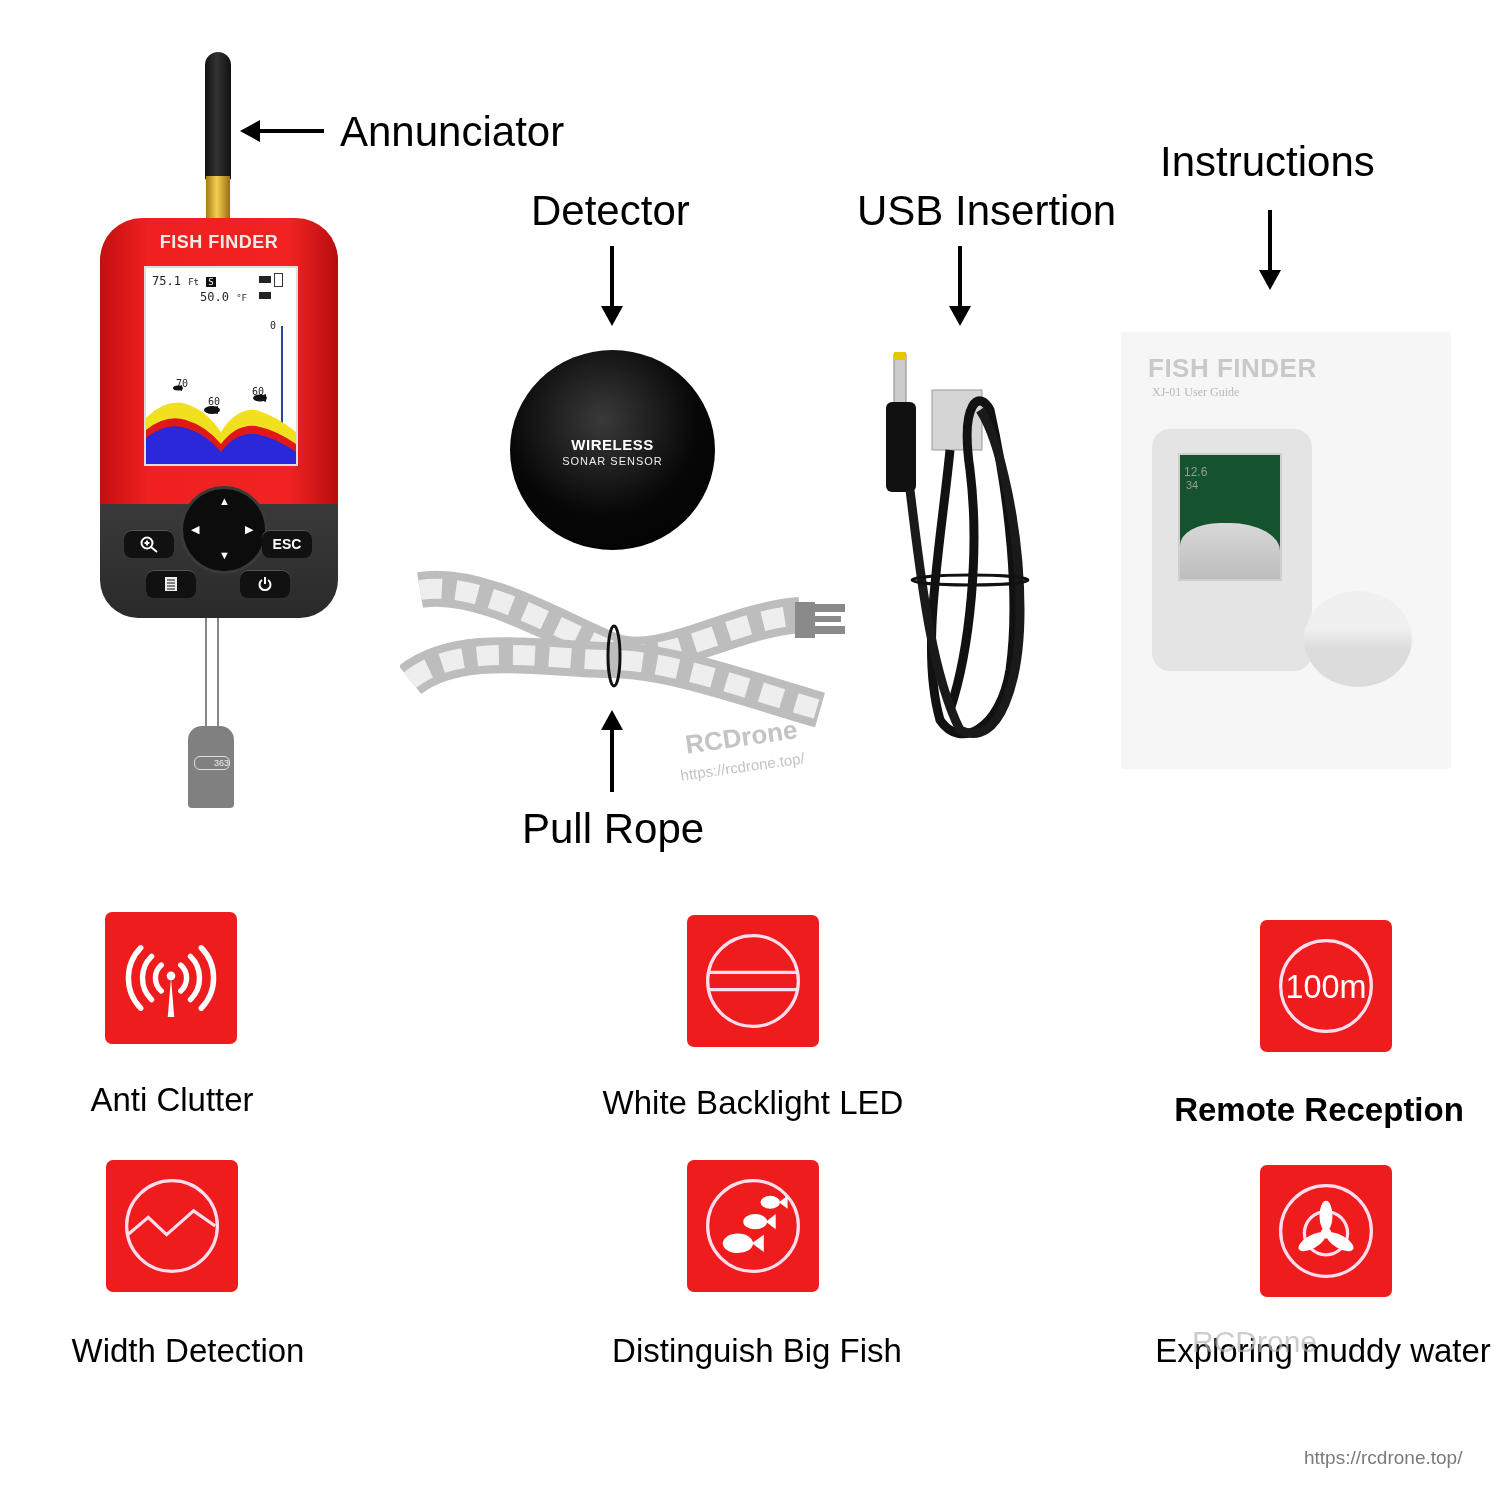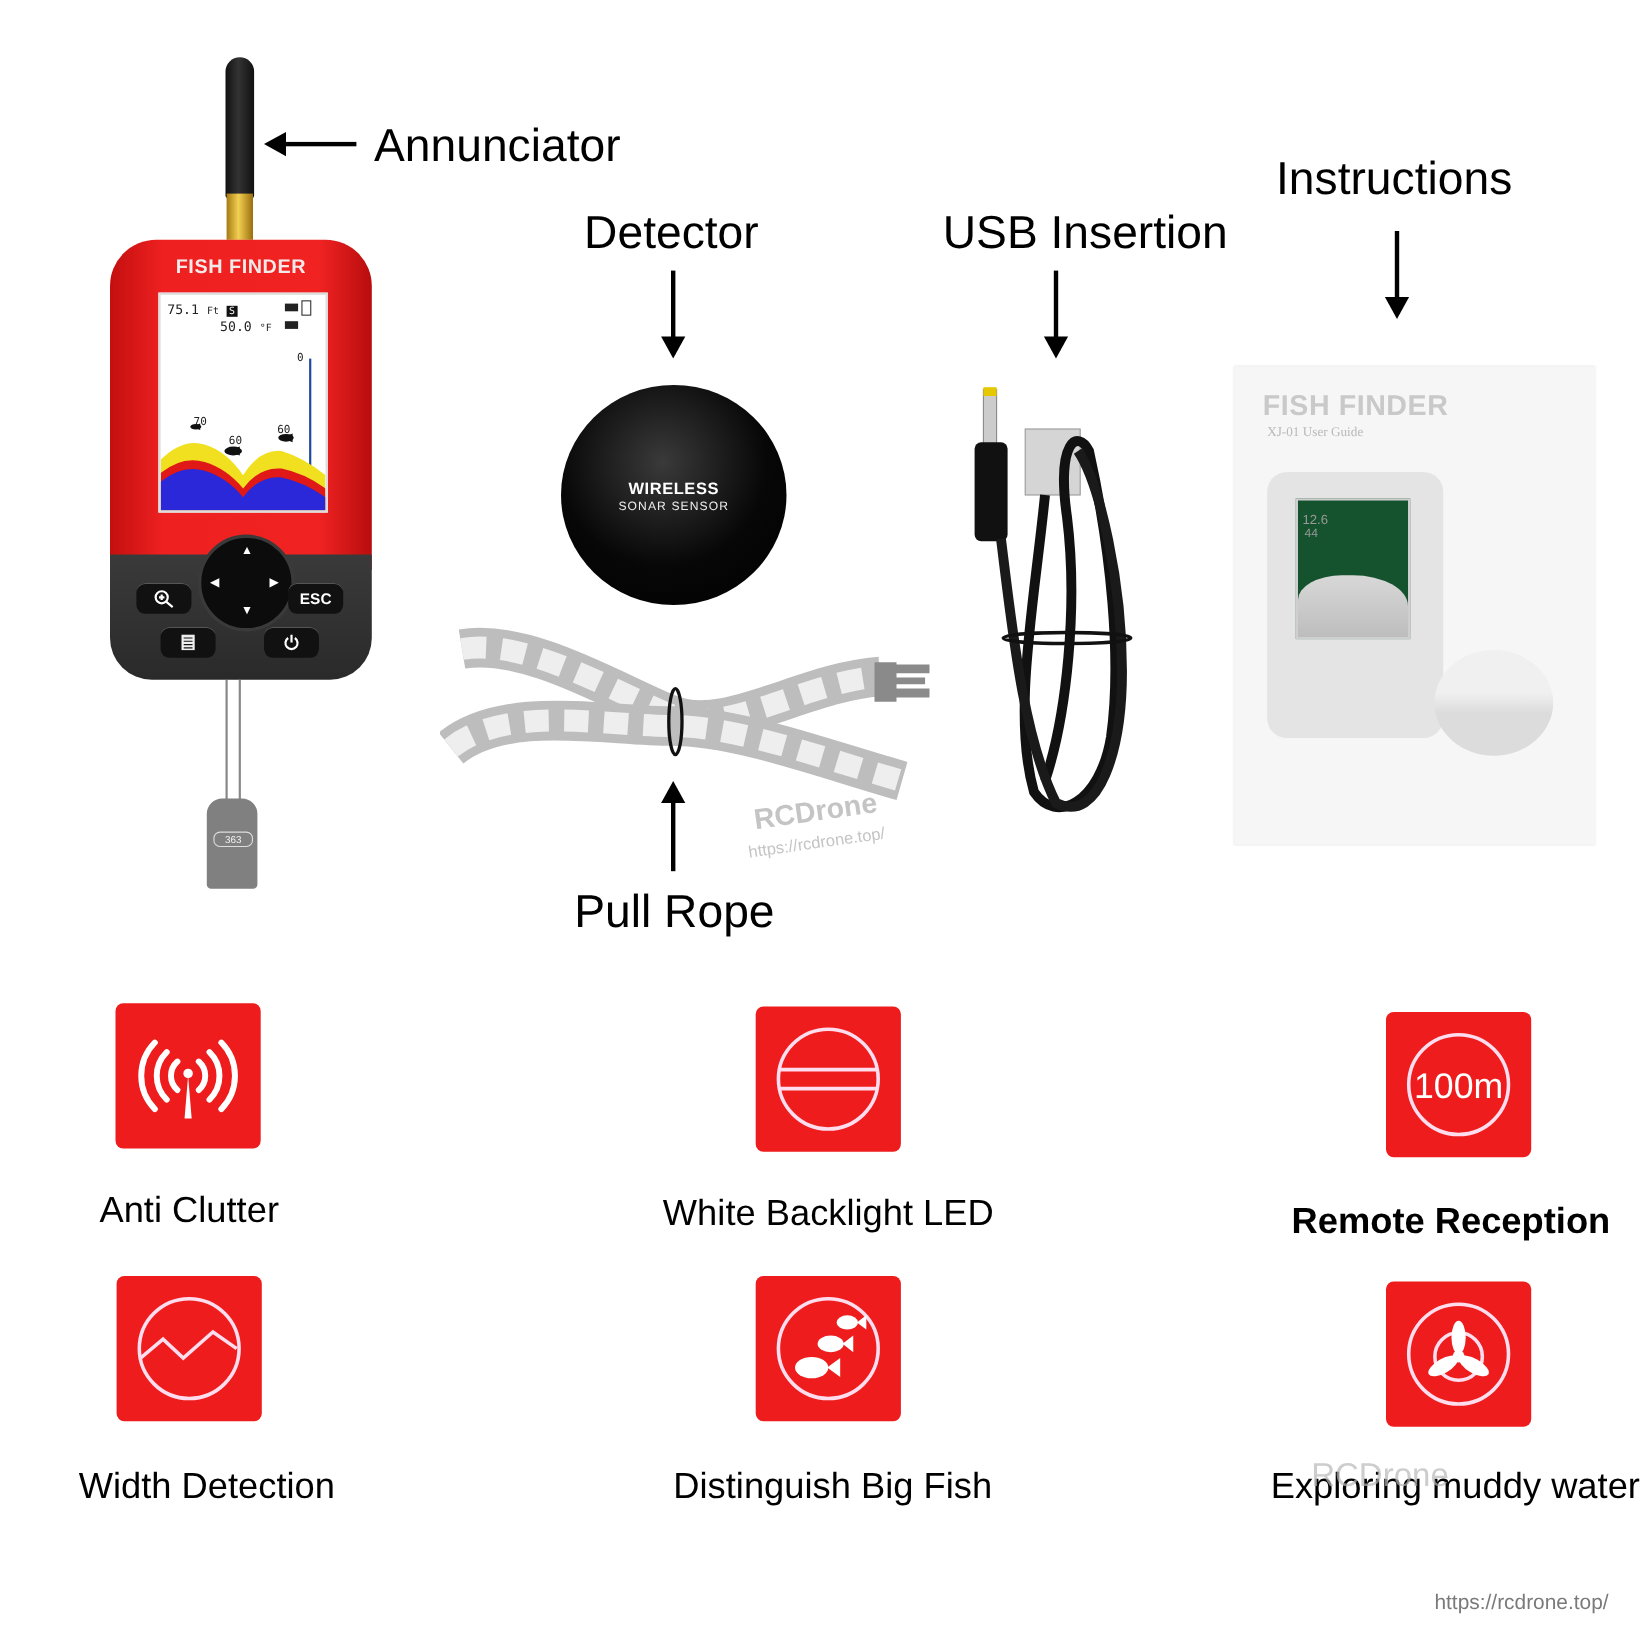--- a/index.html
+++ b/index.html
@@ -95,21 +95,21 @@
   </div>
   <div class="btn" style="left:140px;top:352px;">
     <svg width="16" height="16" viewBox="0 0 16 16">
         <path d="M5 4 A5.5 5.5 0 1 0 11 4" fill="none" stroke="#fff" stroke-width="2"></path>
         <path d="M8 1v7" stroke="#fff" stroke-width="2"></path>
       </svg>
   </div>
 </div>
 <div class="abs lanyard"></div>
 <div class="abs tag">
-  <div style="position:absolute;left:6px;top:30px;width:34px;height:12px;border:1px solid #ddd;border-radius:6px;color:#eee;font-size:9px;text-align:center;line-height:12px;">363</div>
+  <div style="position:absolute;left:6px;top:30px;width:34px;height:12px;border:1px solid #ddd;border-radius:6px;color:#eee;font-size:9px;text-align:right;line-height:12px;">363</div>
 </div>
 
 <div class="abs" style="left:246px;top:129px;width:78px;height:4px;background:#000;">
   <div style="position:absolute;left:-6px;top:-9px;border-top:11px solid transparent;border-bottom:11px solid transparent;border-right:20px solid #000;"></div>
 </div>
 <div class="label" style="left:340px;top:111px;">Annunciator</div>
 
 <div class="label" style="left:531px;top:190px;">Detector</div>
 <div class="arrow-v down" style="left:610px;top:246px;height:74px;"></div>
 <div class="abs sensor">
@@ -130,21 +130,21 @@
 </svg>
 
 <div class="label" style="left:1160px;top:141px;">Instructions</div>
 <div class="arrow-v down" style="left:1268px;top:210px;height:74px;"></div>
 <div class="abs manual">
   <div class="manual-title">FISH FINDER</div>
   <div class="manual-sub">XJ-01 User Guide</div>
   <div class="abs" style="left:30px;top:96px;width:160px;height:242px;background:#e4e4e4;border-radius:18px;">
     <div class="abs" style="left:26px;top:24px;width:100px;height:124px;background:#14532d;border:2px solid #cfcfcf;">
       <div class="abs" style="left:4px;top:10px;font-size:12px;color:#999;">12.6</div>
-      <div class="abs" style="left:6px;top:24px;font-size:11px;color:#999;">44</div>
+      <div class="abs" style="left:6px;top:24px;font-size:11px;color:#999;">34</div>
       <div class="abs" style="left:0;bottom:0;width:100%;height:56px;background:linear-gradient(180deg,#d8d8d8,#bdbdbd);border-radius:40% 50% 0 0;"></div>
     </div>
   </div>
   <div class="abs" style="left:182px;top:258px;width:108px;height:96px;border-radius:50%;background:linear-gradient(180deg,#f0f0f0 40%,#dcdcdc 60%);"></div>
 </div>
 
 <svg class="abs" style="left:400px;top:560px" width="460" height="170" viewBox="0 0 460 170">
   <path d="M20 30 C80 20 160 70 210 90 C260 110 330 60 400 55" fill="none" stroke="#bdbdbd" stroke-width="36"></path>
   <path d="M20 30 C80 20 160 70 210 90 C260 110 330 60 400 55" fill="none" stroke="#eee" stroke-width="20" stroke-dasharray="22 14"></path>
   <path d="M10 120 C60 80 150 100 210 100 C270 100 350 130 420 150" fill="none" stroke="#bdbdbd" stroke-width="36"></path>

